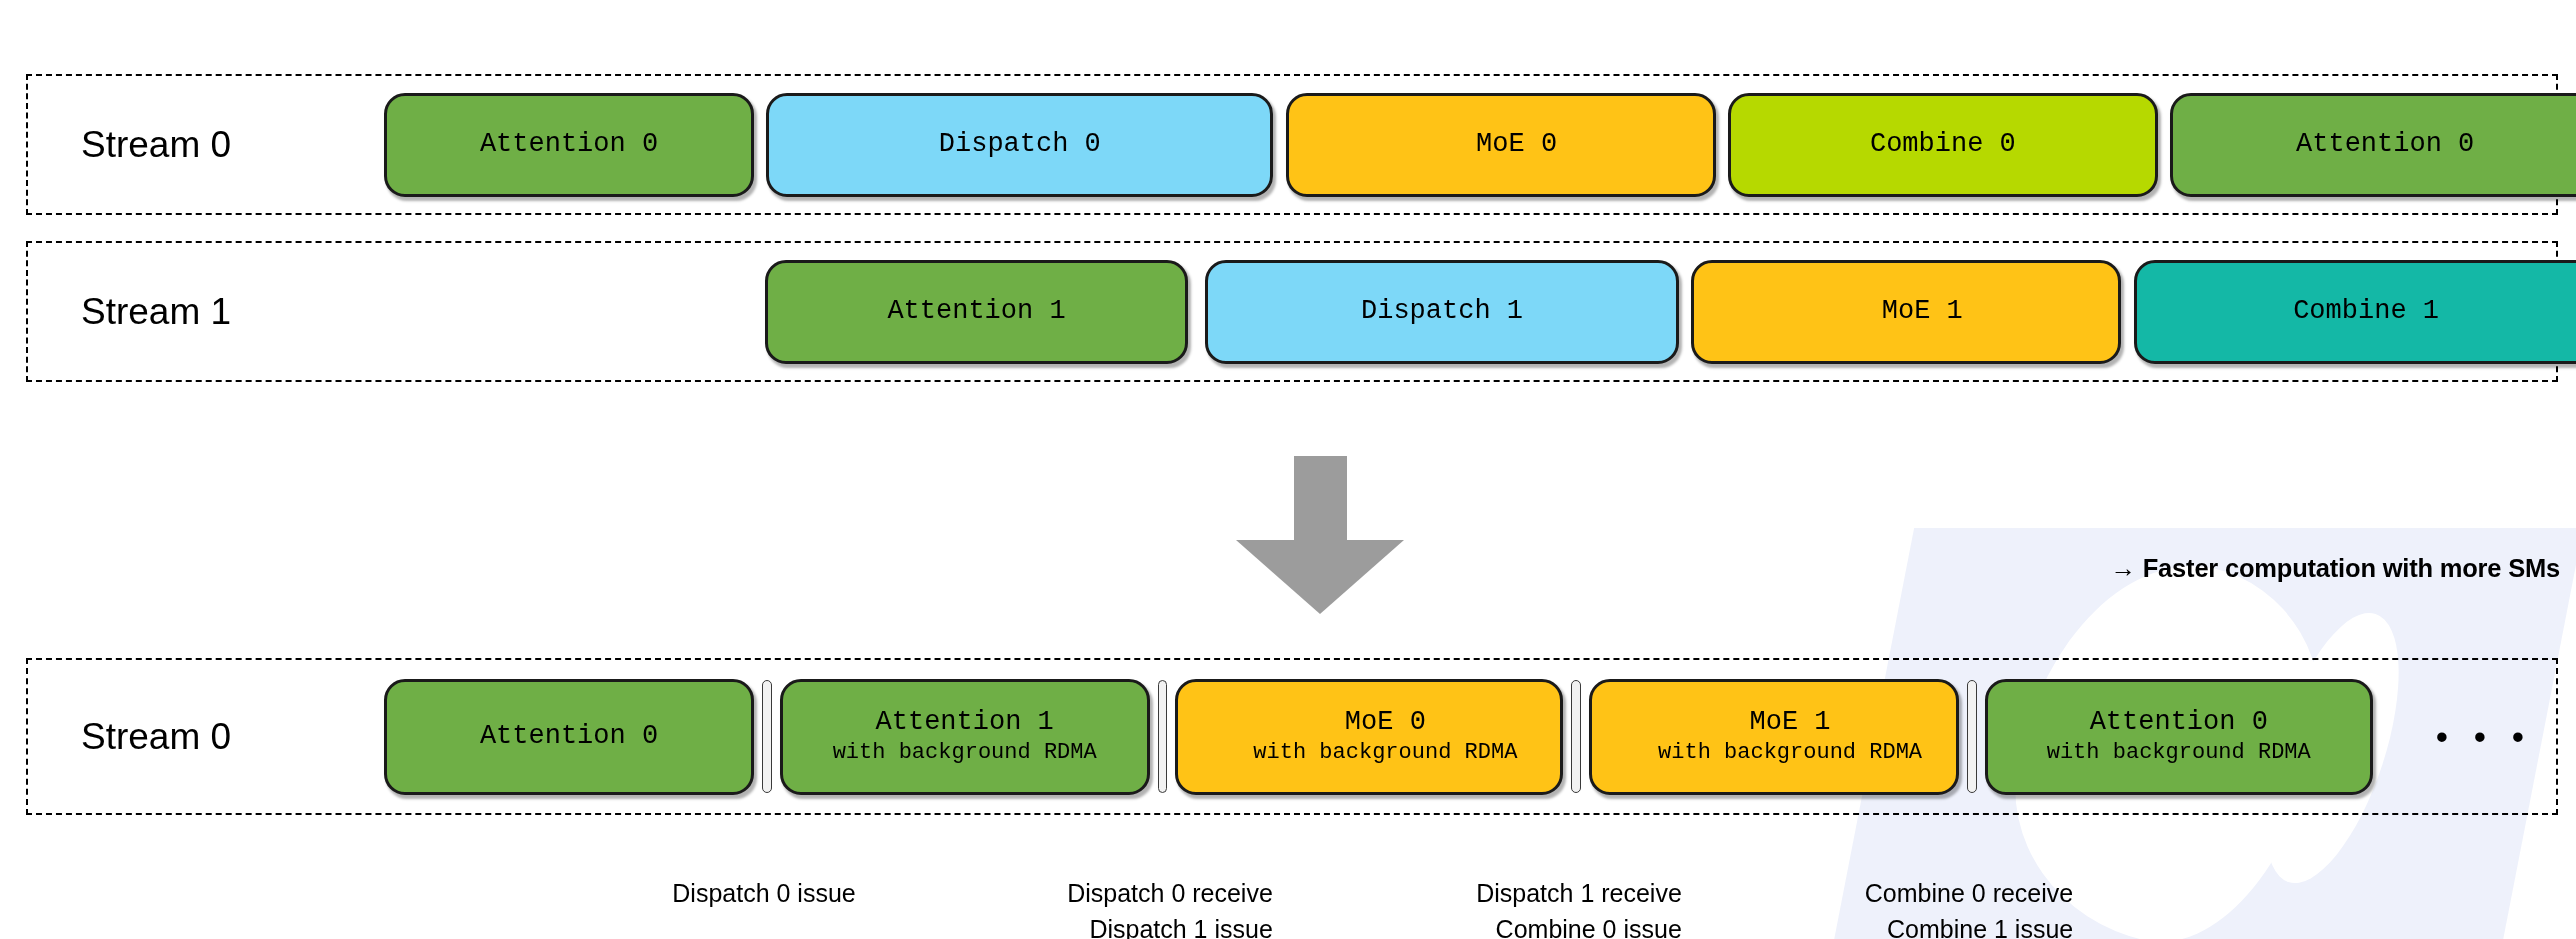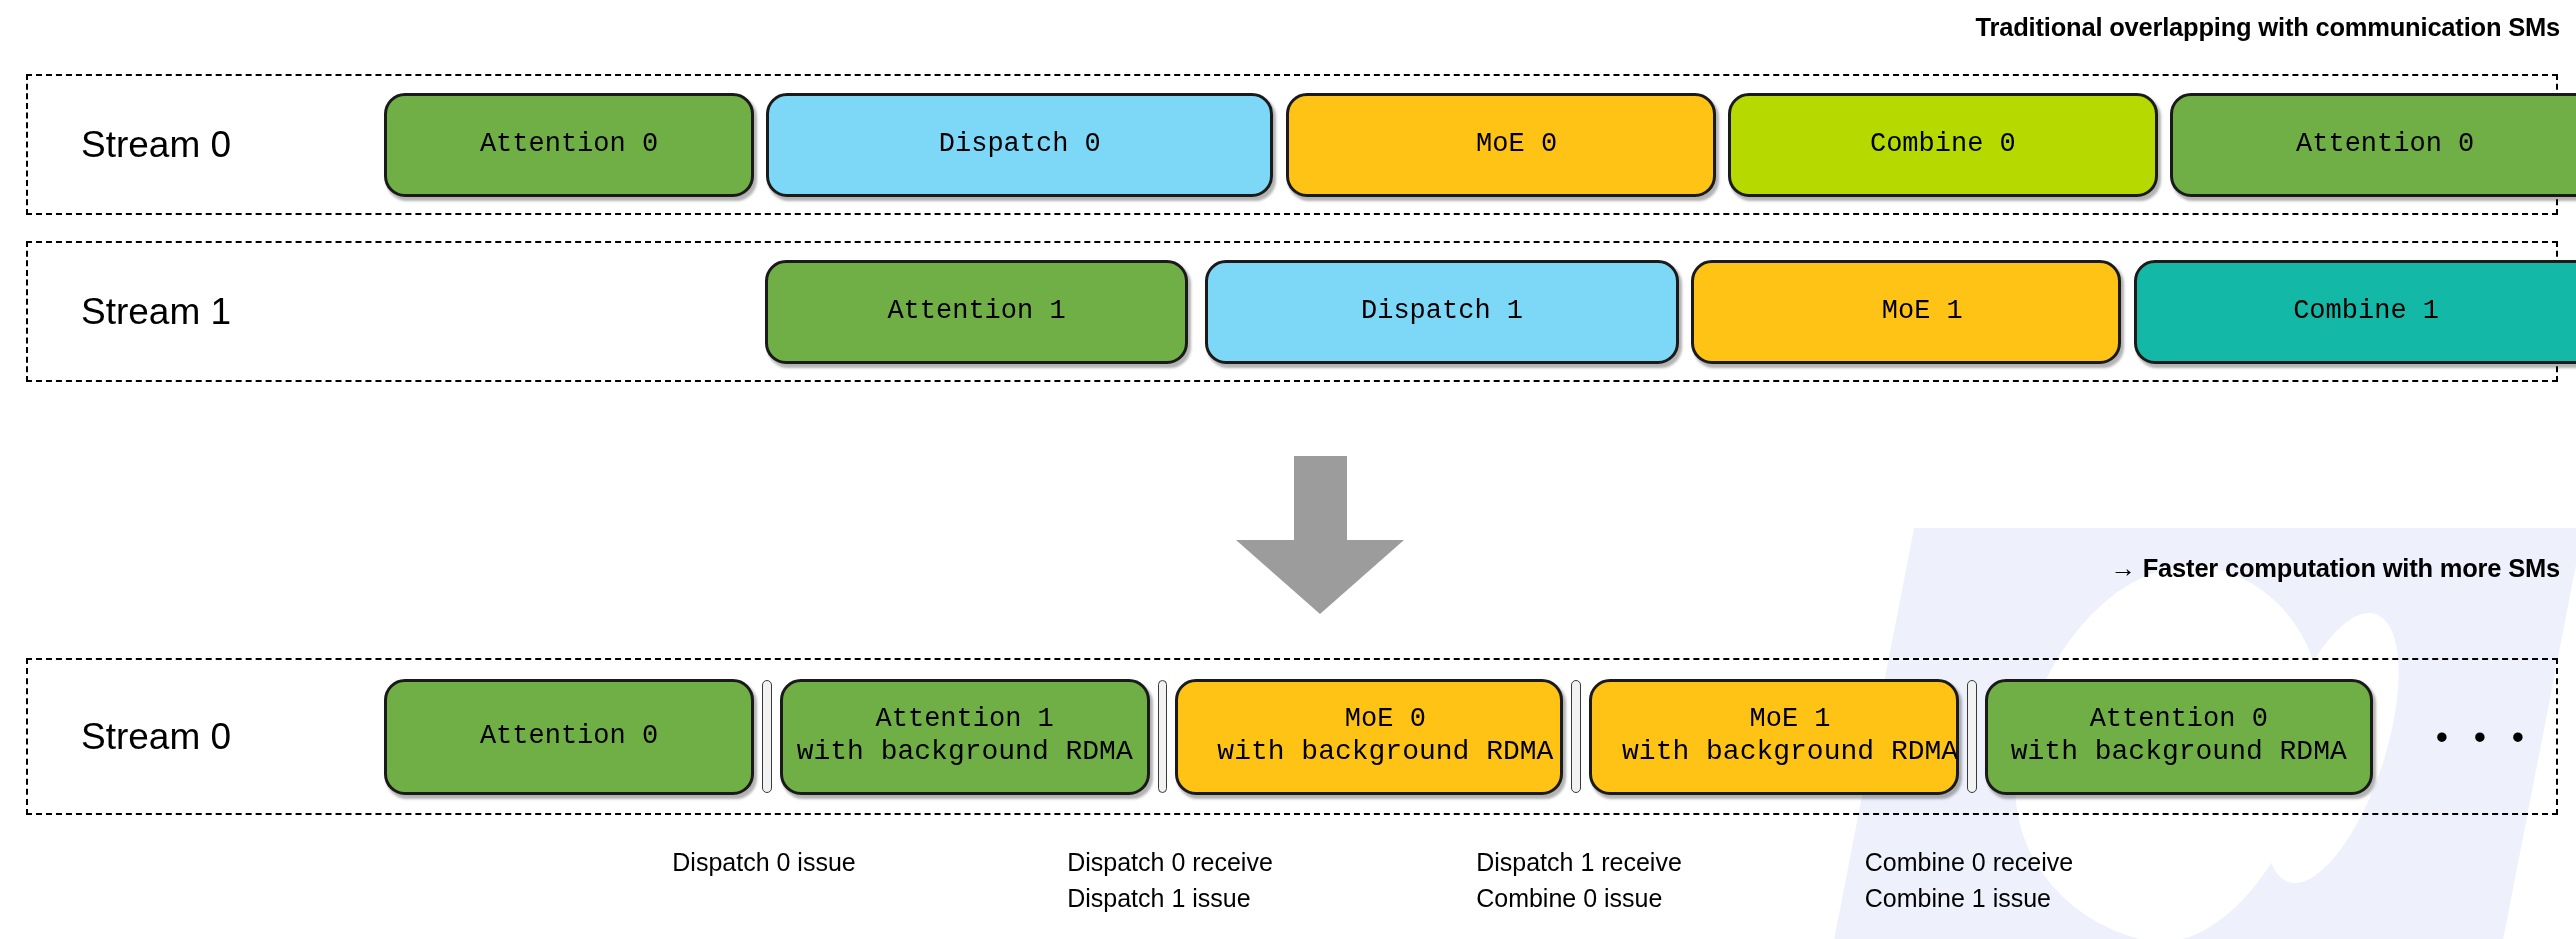--- a/index.html
+++ b/index.html
@@ -100,21 +100,21 @@
     color:#000;
     text-align:left;
     box-shadow:2.6px 3.5px 2.6px rgba(0,0,0,0.30);
     font-family:Liberation Mono, monospace;
   }
   #track-0 .op, #track-1 .op{height:104px;}
   #track-2 .op{height:116px;}
 
   .op .main{font-size:27px;line-height:1.05;white-space:nowrap;}
   #track-2 .op .main{font-size:27px;}
-  .op .sub{font-size:28px;line-height:1.1;margin-top:4.4px;white-space:nowrap;}
+  .op .sub{font-size:22px;line-height:1.1;margin-top:4.4px;white-space:nowrap;}
 
   .c-attention{background:#6FAF46;}
   .c-dispatch {background:#7DD8F8;}
   .c-moe      {background:#FFC316;padding-left:32px;}
   .c-combine  {background:#B6D900;}
 
   
   .sep{
     width:9.7px;height:113px;
     border-radius:8px;
@@ -143,45 +143,43 @@
     border-right:84px solid transparent;
     border-top:74px solid #9c9c9c;
   }
 
   
   .annot{
     position:absolute;
     font-size:25px;
     line-height:1.42;
     color:#000;
-    text-align:left;
+    text-align:right;
     white-space:nowrap;
     transform:translateX(-50%);
     font-family:"Liberation Sans", sans-serif;
+    margin-top:31px;
   }
   #annot-0{left:764px;top:845px;}
   #annot-1{left:1170px;top:845px;}
   #annot-2{left:1579px;top:845px;}
   #annot-3{left:1969px;top:845px;}
 </style>
 </head>
 <body>
 
 <div id="watermark">
   <div class="wm-a"></div>
   <div class="wm-b"></div>
   <div class="wm-c"></div>
   <div class="wm-d"></div>
 </div>
 
 <div id="stage">
 
-  <div class="caption" id="caption-top">
-    <div>Traditional overlapping with communication SMs</div>
-  </div>
 
   <div class="lane" id="lane-0">
     <div class="lane-label">Stream 0</div>
     <div class="track" id="track-0">
         <div class="op c-attention" style="width: 370px; background: rgb(111, 175, 70);">
           <div class="main">Attention 0</div>
         </div>
         <div class="op c-dispatch" style="width: 507px; background: rgb(125, 216, 248); margin-left: 12.3px;">
           <div class="main">Dispatch 0</div>
         </div>

